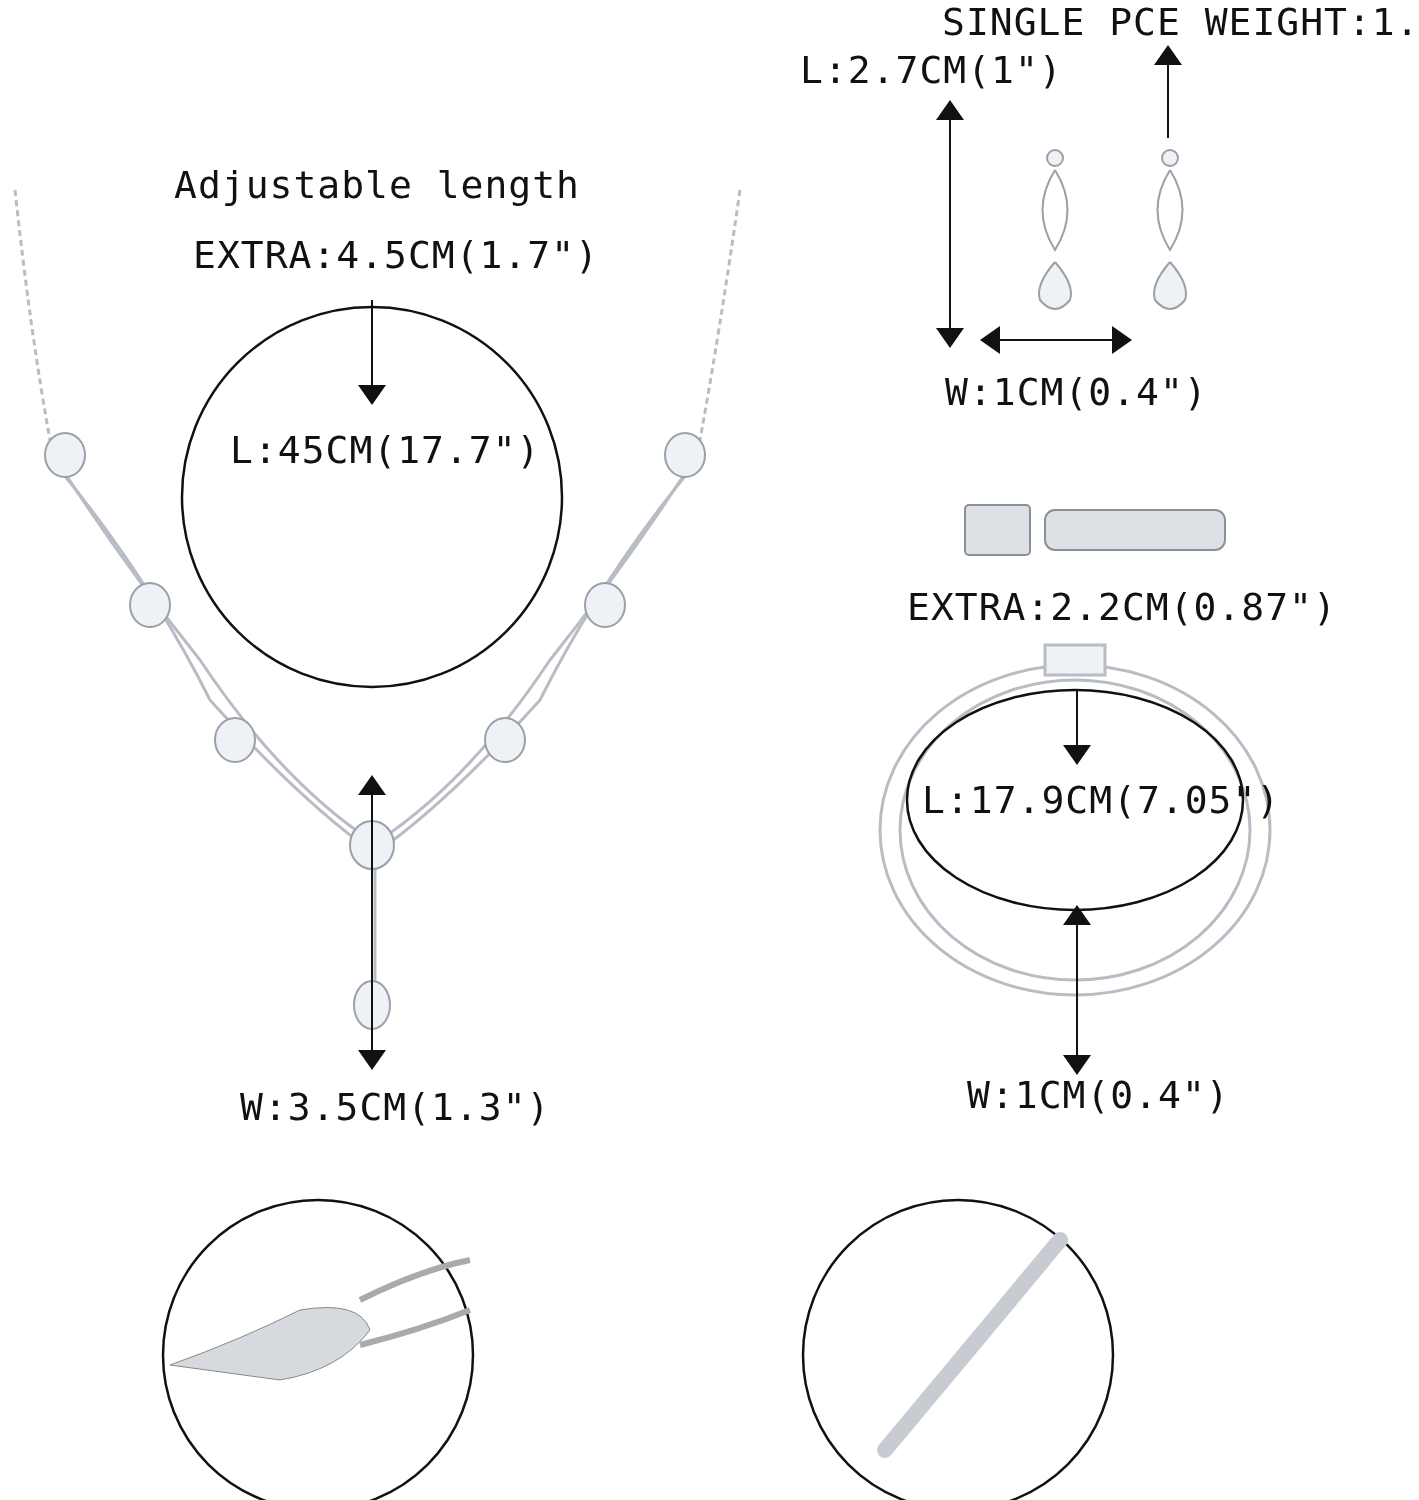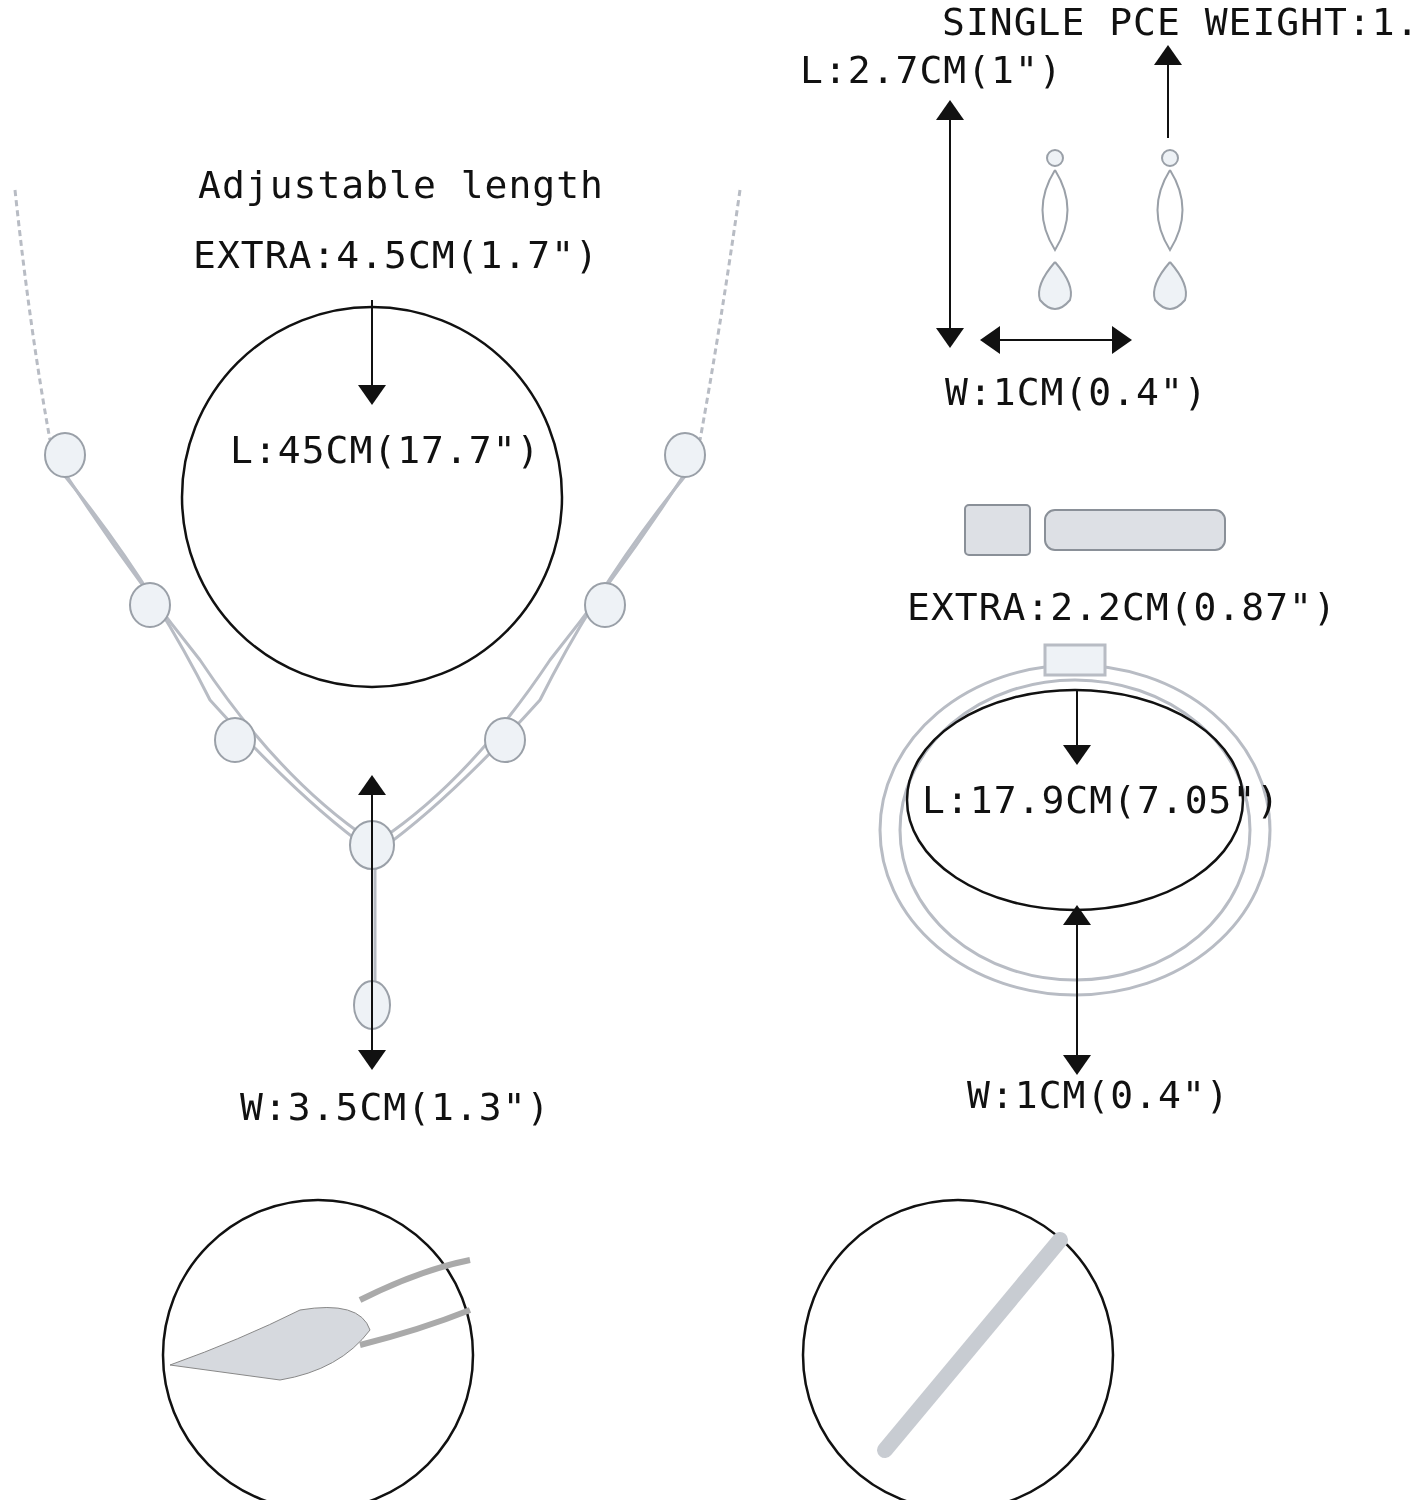--- a/index.html
+++ b/index.html
@@ -72,21 +72,21 @@
     <path d="M170,1365 Q240,1340 300,1310 Q360,1300 370,1330 Q340,1370 280,1380 Z" fill="#d6d9de" stroke="#888"></path>
     <path d="M360,1300 Q420,1270 470,1260" fill="none" stroke="#aaa" stroke-width="6"></path>
     <path d="M360,1345 Q420,1330 470,1310" fill="none" stroke="#aaa" stroke-width="6"></path>
   </g>
   <g>
     <circle cx="958" cy="1355" r="155" fill="#fff" stroke="#111" stroke-width="2.5"></circle>
     <line x1="1060" y1="1240" x2="885" y2="1450" stroke="#c8ccd2" stroke-width="16" stroke-linecap="round"></line>
   </g>
 </svg>
 
-<div class="lbl" style="left:198px;top:163px;">Adjustable length</div>
+<div class="lbl" style="left:174px;top:163px;">Adjustable length</div>
 <div class="lbl" style="left:193px;top:233px;">EXTRA:4.5CM(1.7")</div>
 <div class="lbl" style="left:230px;top:428px;">L:45CM(17.7")</div>
 <div class="lbl" style="left:240px;top:1085px;">W:3.5CM(1.3")</div>
 
 <div class="lbl" style="left:942px;top:0px;">SINGLE PCE WEIGHT:1.7G</div>
 <div class="lbl" style="left:800px;top:48px;">L:2.7CM(1")</div>
 <div class="lbl" style="left:945px;top:370px;">W:1CM(0.4")</div>
 
 <div class="lbl" style="left:907px;top:585px;">EXTRA:2.2CM(0.87")</div>
 <div class="lbl" style="left:922px;top:778px;">L:17.9CM(7.05")</div>

